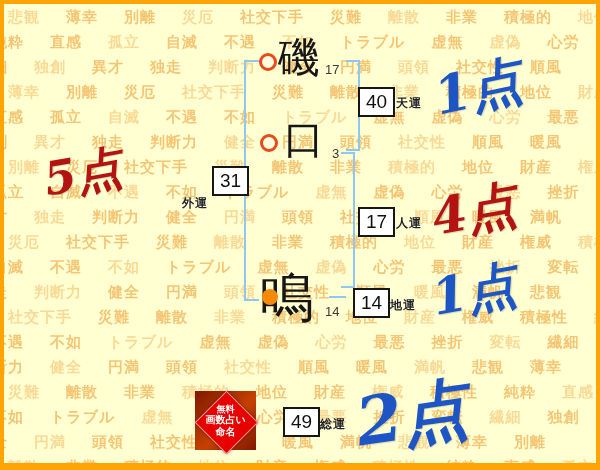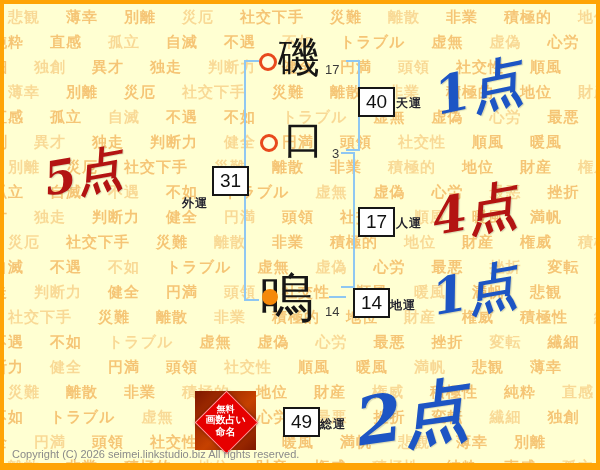--- a/index.html
+++ b/index.html
@@ -123,16 +123,15 @@
     </div>
 
     <div class="badge">
       <div class="diamond"></div>
       <div class="btxt">
         <span class="b1">無料</span>
         <span class="b2">画数占い</span>
         <span class="b3">命名</span>
       </div>
     </div>
-    <div class="copyright">Copyright (C) 2026 seimei.linkstudio.biz All rights reserved.</div>
 
   </div>
 </div>
 
 </body></html>

